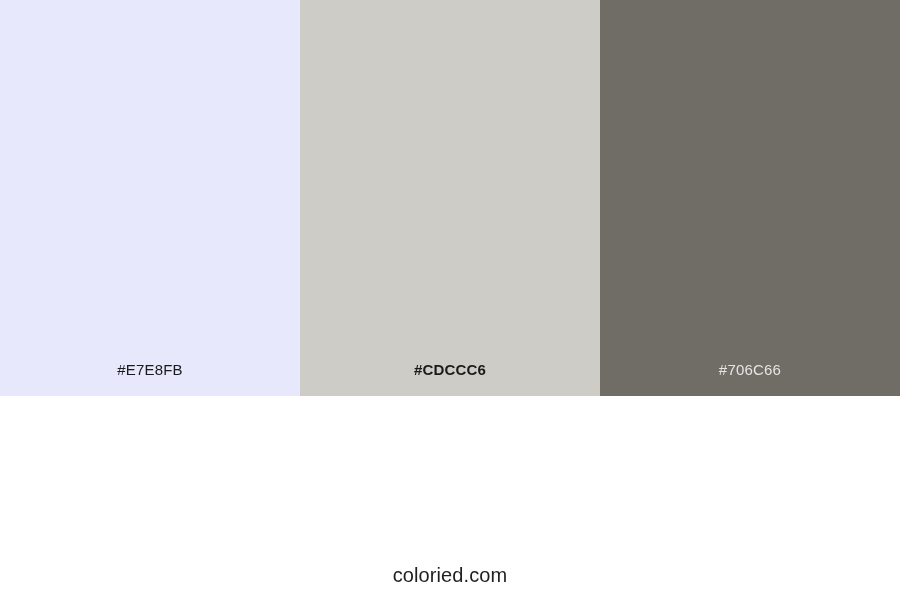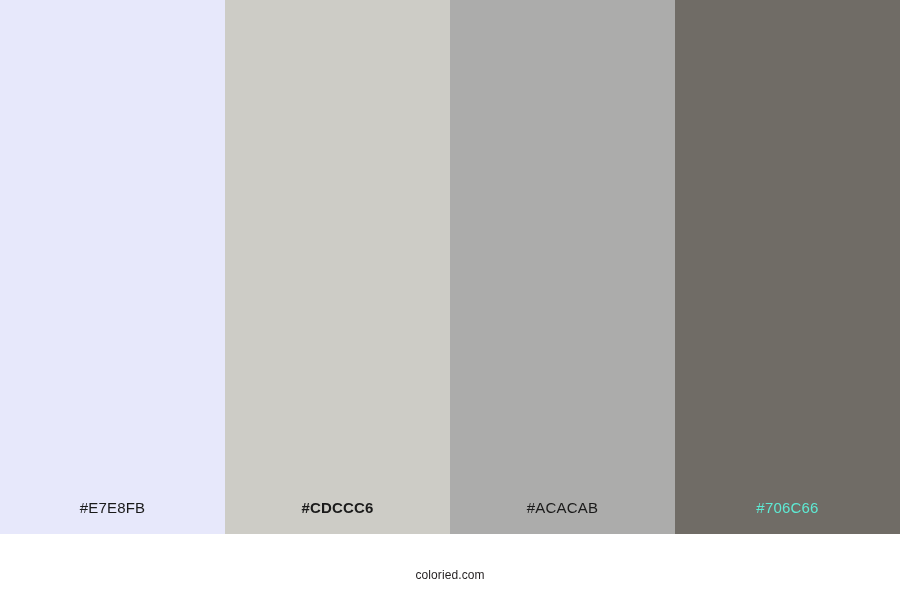--- a/index.html
+++ b/index.html
@@ -21,54 +21,54 @@
     background: #ffffff;
   }
   .swatch-strip {
     display: flex;
     flex-direction: row;
     width: 900px;
     height: 550px;
   }
   .swatch {
     flex: 1 1 0;
-    height: 534px;
+    height: 396px;
     position: relative;
     display: flex;
     align-items: flex-end;
     justify-content: center;
   }
   .swatch-label {
     display: block;
     width: 100%;
     text-align: center;
     font-family: "Liberation Sans", sans-serif;
     font-size: 15px;
     line-height: 1;
     letter-spacing: 0.2px;
     padding-bottom: 19px;
     user-select: none;
   }
   .label-dark {
     color: #1a1a1a;
   }
   .label-light {
-    color: #5eead4;
+    color: #e5e5e5;
   }
   .footer {
     width: 900px;
     height: 50px;
     background: #ffffff;
     display: flex;
     align-items: center;
     justify-content: center;
   }
   .footer-text {
     font-family: "Liberation Sans", sans-serif;
-    font-size: 12px;
+    font-size: 20px;
     color: #231f20;
     line-height: 1;
     letter-spacing: 0.1px;
   }
 </style>
 </head>
 <body>
 
 <div class="palette-page">
 
@@ -76,23 +76,20 @@
 
     <div class="swatch" style="background:#E7E8FB;">
       <span class="swatch-label label-dark">#E7E8FB</span>
     </div>
 
     <div class="swatch" style="background:#CDCCC6;font-weight:bold;">
       <span class="swatch-label label-dark">#CDCCC6</span>
     </div>
 
 
-    <div class="swatch" style="background:#ACACAB;">
-      <span class="swatch-label label-dark">#ACACAB</span>
-    </div>
 
     <div class="swatch" style="background:#706C66;">
       <span class="swatch-label label-light">#706C66</span>
     </div>
 
   </div>
 
   <div class="footer">
     <span class="footer-text">coloried.com</span>
   </div>

